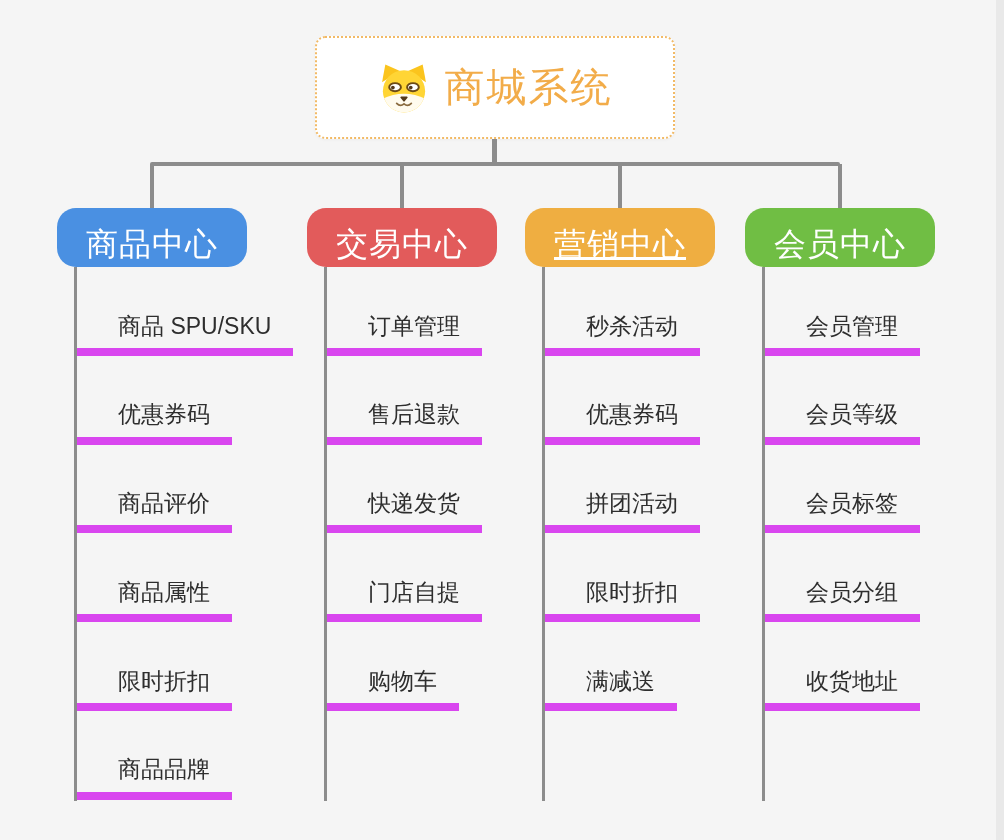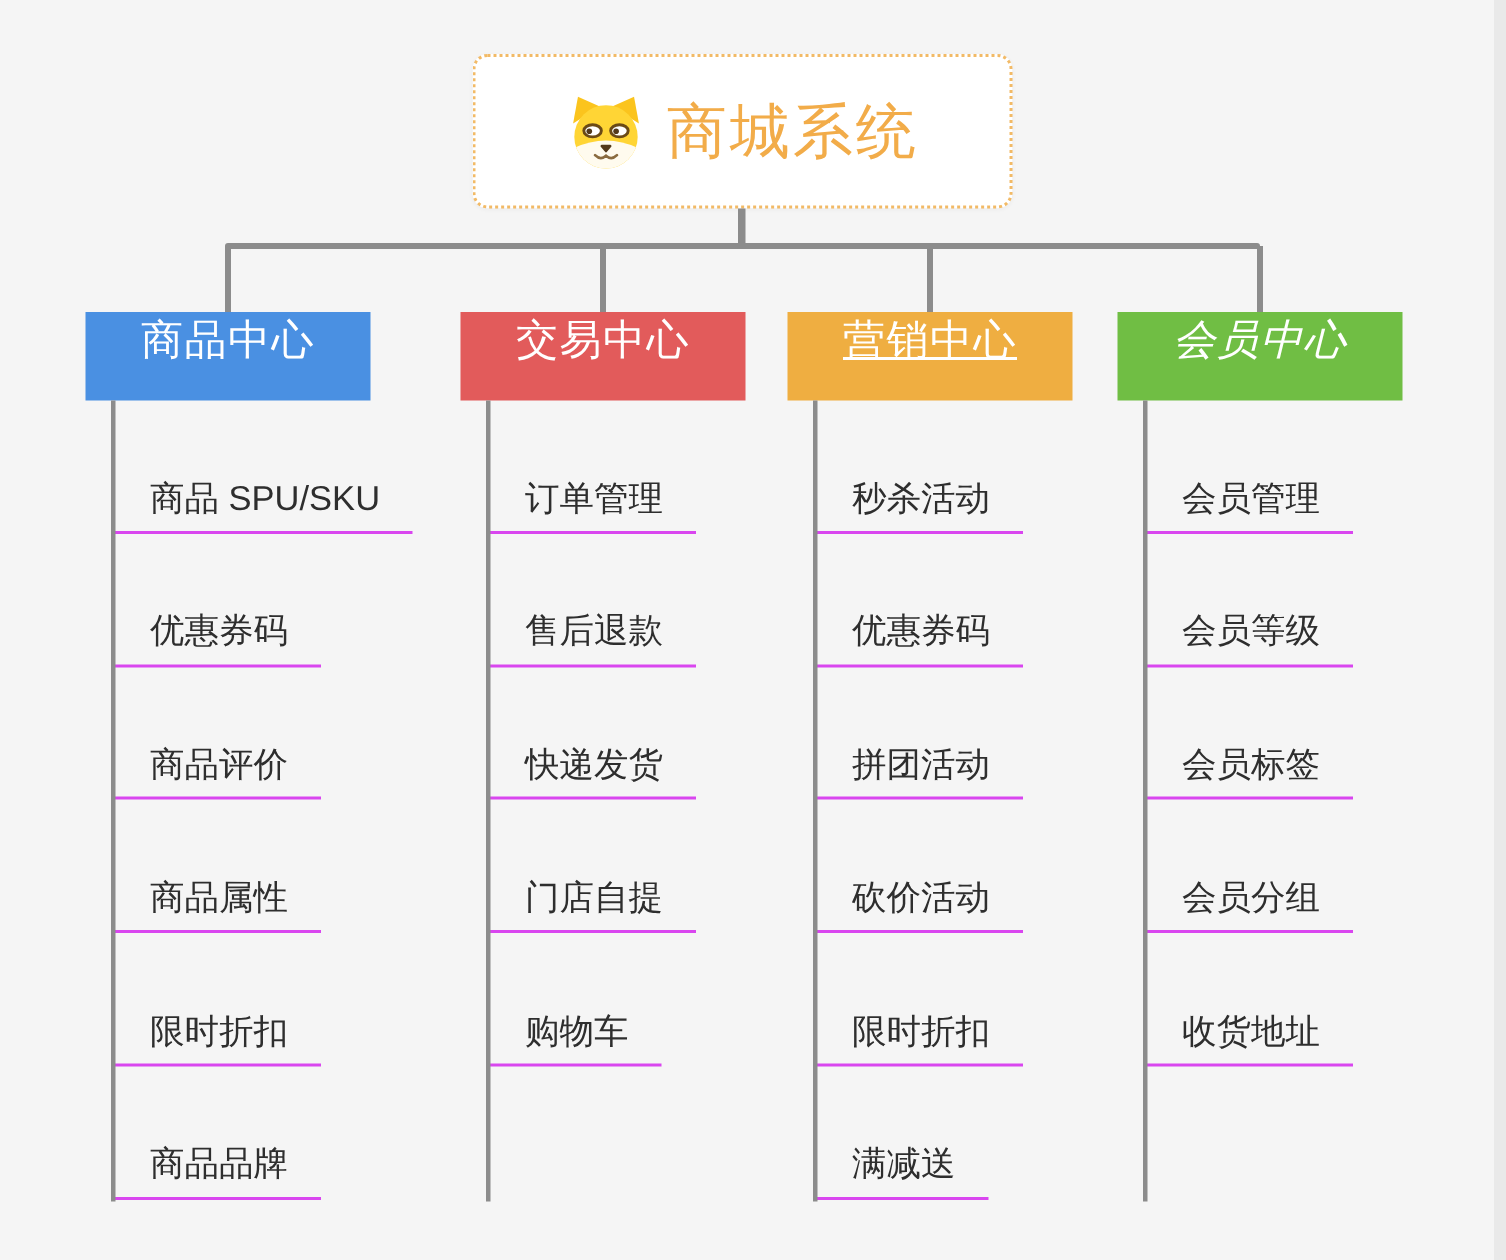--- a/index.html
+++ b/index.html
@@ -35,23 +35,23 @@
   .stub{left:492px;top:139px;width:5px;height:25px;}
   .bus{left:150px;top:162px;width:690px;height:4px;border-radius:2px;}
   .drop{top:164px;width:4px;height:44px;}
   .drop-0{left:150px;}
   .drop-1{left:400px;}
   .drop-2{left:618px;}
   .drop-3{left:838px;}
   
   .branch-header{
     position:absolute;top:208px;width:190px;height:59px;
-    border-radius:0;
-    display:flex;align-items:flex-start;justify-content:center;
-    color:#ffffff;font-size:28px;letter-spacing:1px;
+    border-radius:19px;
+    display:flex;align-items:flex-end;justify-content:center;
+    color:#ffffff;font-size:32px;letter-spacing:1px;
     box-sizing:border-box;
   }
   .bh-0{left:57px;}
   .bh-1{left:307px;}
   .bh-2{left:525px;text-decoration:underline;}
   .bh-3{left:745px;}
   
   .branch-col{
     position:absolute;top:267px;width:250px;height:534px;
   }
@@ -62,22 +62,22 @@
   .trunk{
     position:absolute;left:17px;top:0;width:3px;height:534px;
     background:#8C8C8C;
   }
   .leaf-row{
     height:88.8px;
     display:flex;align-items:flex-end;
   }
   .leaf{
     margin-left:17px;
-    padding:0 22px 9px 26px;
-    border-bottom:2px solid #d946ef;
+    padding:0 22px 9px 44px;
+    border-bottom:8px solid #d946ef;
     font-size:23px;color:#2E2E2E;
     white-space:nowrap;
     line-height:1.1;
   }
 </style>
 </head>
 <body>
 
 <div class="canvas">
 
@@ -111,21 +111,21 @@
 
   <div class="branch-header bh-0" style="background: rgb(74, 144, 226);">
     <span>商品中心</span>
   </div>
   <div class="branch-header bh-1" style="background: rgb(226, 91, 91);">
     <span>交易中心</span>
   </div>
   <div class="branch-header bh-2" style="background: rgb(239, 174, 65);">
     <span>营销中心</span>
   </div>
-  <div class="branch-header bh-3" style="background: rgb(112, 190, 68); font-style: italic;">
+  <div class="branch-header bh-3" style="background: rgb(112, 190, 68);">
     <span>会员中心</span>
   </div>
 
   <div class="branch-col bc-0">
     <div class="trunk"></div>
     <div class="leaf-row">
         <span class="leaf">商品 SPU/SKU</span>
       </div>
     <div class="leaf-row">
         <span class="leaf">优惠券码</span>
@@ -168,23 +168,20 @@
     <div class="leaf-row">
         <span class="leaf">秒杀活动</span>
       </div>
     <div class="leaf-row">
         <span class="leaf">优惠券码</span>
       </div>
     <div class="leaf-row">
         <span class="leaf">拼团活动</span>
       </div>
     <div class="leaf-row">
-        <span class="leaf">砍价活动</span>
-      </div>
-    <div class="leaf-row">
         <span class="leaf">限时折扣</span>
       </div>
     <div class="leaf-row">
         <span class="leaf">满减送</span>
       </div>
   </div>
 
   <div class="branch-col bc-3">
     <div class="trunk"></div>
     <div class="leaf-row">

